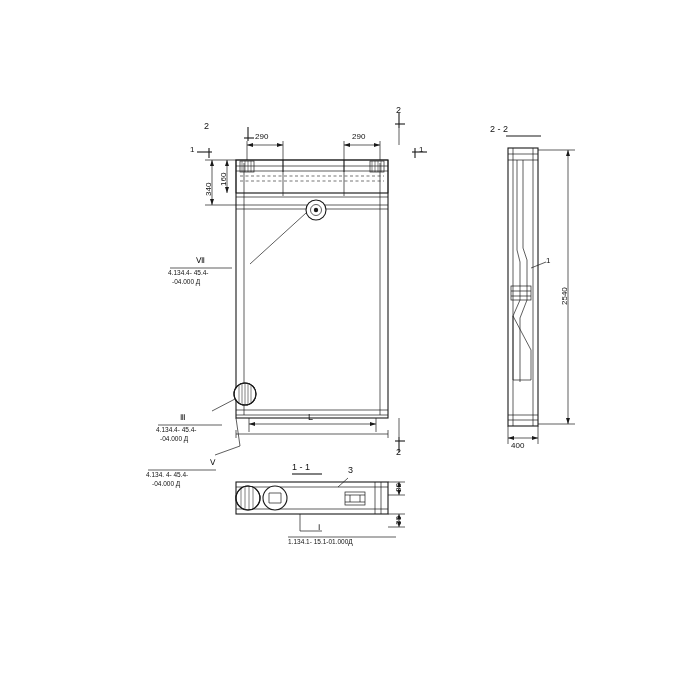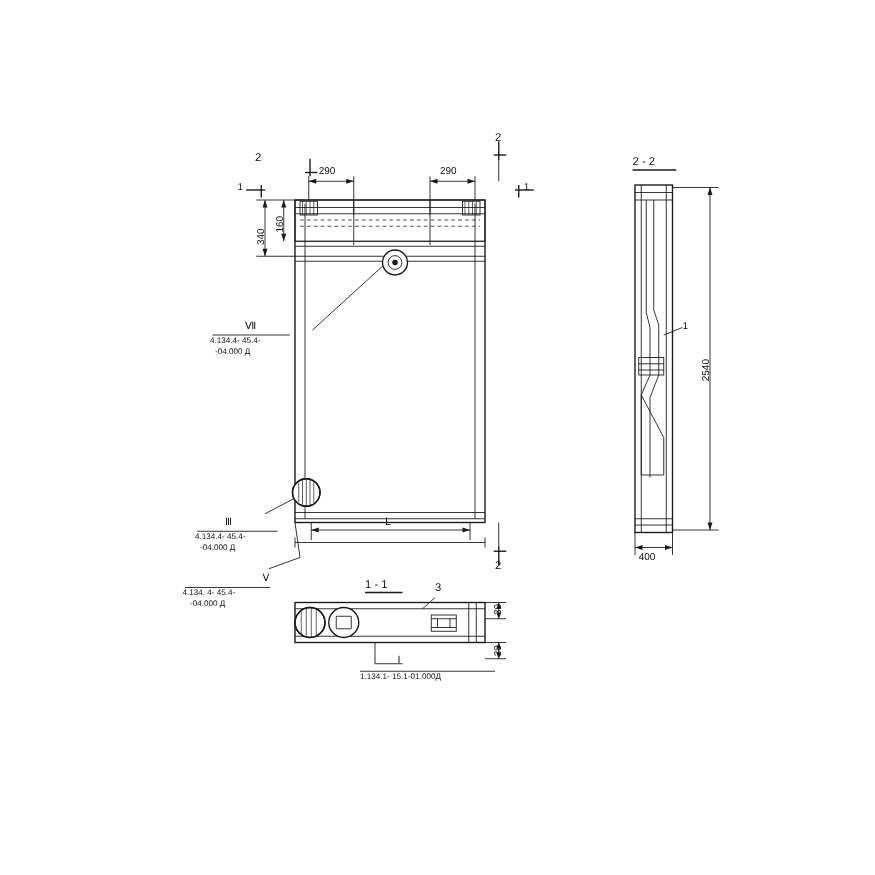--- a/index.html
+++ b/index.html
@@ -275,21 +275,21 @@
   <div class="spec" style="left:172px; top:278px;">-04.000 Д</div>
 
   <div class="lbl" style="left:180px; top:413px;">Ⅲ</div>
   <div class="spec" style="left:156px; top:426px;">4.134.4- 45.4-</div>
   <div class="spec" style="left:160px; top:435px;">-04.000 Д</div>
 
   <div class="lbl" style="left:210px; top:458px;">Ⅴ</div>
   <div class="spec" style="left:146px; top:471px;">4.134. 4- 45.4-</div>
   <div class="spec" style="left:152px; top:480px;">-04.000 Д</div>
 
-  <div class="lbl big" style="left:506px; top:124px;">2 - 2</div>
+  <div class="lbl big" style="left:490px; top:124px;">2 - 2</div>
   <div class="lbl" style="left:546px; top:256px;">1</div>
   <div class="lbl rot90" style="left:560px; top:305px;">2540</div>
   <div class="lbl" style="left:511px; top:441px;">400</div>
 
   <div class="lbl big" style="left:292px; top:462px;">1 - 1</div>
   <div class="lbl big" style="left:348px; top:465px;">3</div>
   <div class="lbl" style="left:318px; top:523px;">Ⅰ</div>
   <div class="spec" style="left:288px; top:538px;">1.134.1- 15.1-01.000Д</div>
 
   <div class="lbl rot90" style="left:394px; top:492px;">30</div>

